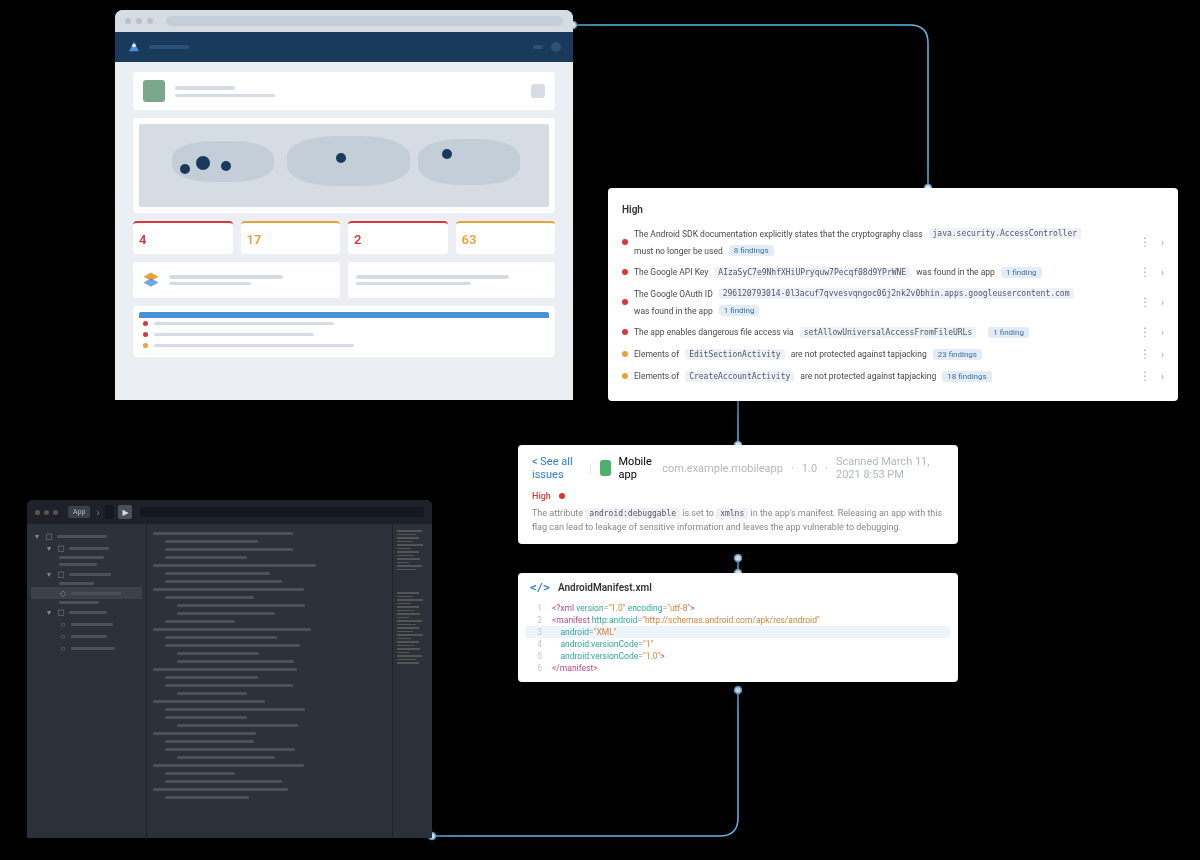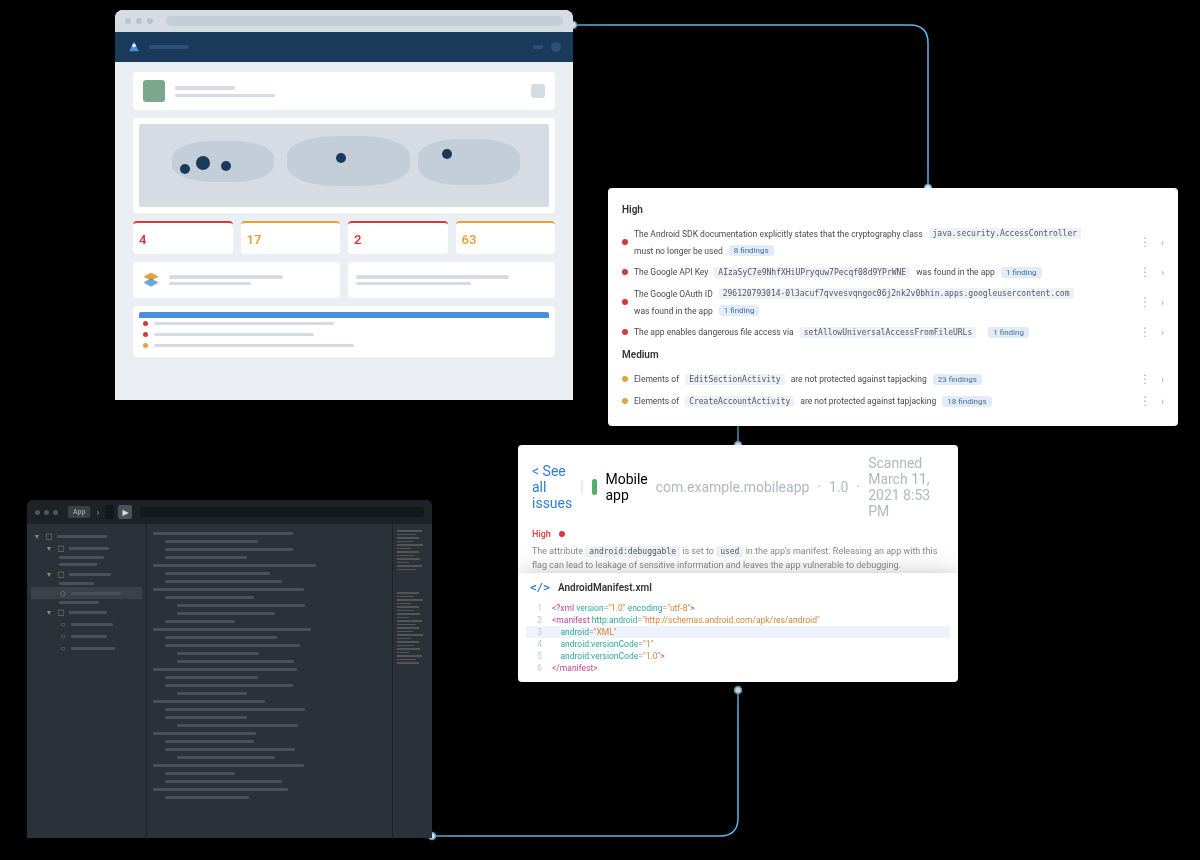--- a/index.html
+++ b/index.html
@@ -43,21 +43,21 @@
 .f-dot.med{background:#e8a23b}
 .code-chip{font-family:"SF Mono",Monaco,monospace;background:#eef2f6;padding:1px 4px;border-radius:2px;color:#556;font-size:8px}
 .badge{background:#e3ecf5;color:#3b6fa8;padding:1px 5px;border-radius:3px;font-size:8px}
 .f-text{display:flex;align-items:center;gap:6px;flex-wrap:wrap;flex:1}
 .f-actions{display:flex;align-items:center;gap:10px;color:#a0a8b0}
 .kebab{font-size:12px;line-height:1}
 .chev{font-size:10px}
 
 
 .issue{position:absolute;left:518px;top:445px;width:440px;background:#fff;border-radius:4px;box-shadow:0 8px 30px rgba(0,0,0,.4);padding:10px 14px}
-.issue-top{display:flex;align-items:center;gap:8px;font-size:14px}
+.issue-top{display:flex;align-items:center;gap:8px;font-size:11px}
 .link{color:#2d7dd2;cursor:pointer}
 .app-icon{width:16px;height:16px;background:#4fb06d;border-radius:3px}
 .muted{color:#b0b8c0}
 .issue-title-row{display:flex;align-items:center;gap:8px;margin-top:10px}
 .sev-label{font-size:9px;color:#d73838;font-weight:500}
 .issue-title{font-size:12px;font-weight:600;color:#222;display:flex;align-items:center;gap:4px}
 .issue-desc{font-size:9px;color:#888;margin-top:6px;line-height:1.5}
 
 
 .code-card{position:absolute;left:518px;top:573px;width:440px;background:#fff;border-radius:4px;box-shadow:0 8px 30px rgba(0,0,0,.4);padding:0 0 8px}
@@ -244,21 +244,20 @@
           <span class="code-chip">setAllowUniversalAccessFromFileURLs</span>
           <span></span>
           <span class="badge">1 finding</span>
         </span>
         <span class="f-actions">
           <span class="kebab">⋮</span>
           <span class="chev">›</span>
         </span>
       </div>
     </div>
-  <div class="sev-header">Medium</div>
   <div id="med-list">
       <div class="finding">
         <span class="f-dot med"></span>
         <span class="f-text">
           <span>Elements of</span>
           <span class="code-chip">EditSectionActivity</span>
           <span>are not protected against tapjacking</span>
           <span class="badge">23 findings</span>
         </span>
         <span class="f-actions">
@@ -295,21 +294,21 @@
     <span class="muted">Scanned March 11, 2021 8:53 PM</span>
   </div>
   <div class="issue-title-row">
     <span class="sev-label">High</span>
     <span class="f-dot high"></span>
   </div>
   <div class="issue-desc">
     <span>The attribute</span>
     <span class="code-chip">android:debuggable</span>
     <span>is set to</span>
-    <span class="code-chip">used</span>
+    <span class="code-chip">xmlns</span>
     <span>in the app's manifest. Releasing an app with this flag can lead to leakage of sensitive information and leaves the app vulnerable to debugging.</span>
   </div>
 </div>
 
 <div class="code-card">
   <div class="code-header">
     <span class="code-icon">&lt;/&gt;</span>
     <span>AndroidManifest.xml</span>
   </div>
   <div class="code-body" id="code-body">

